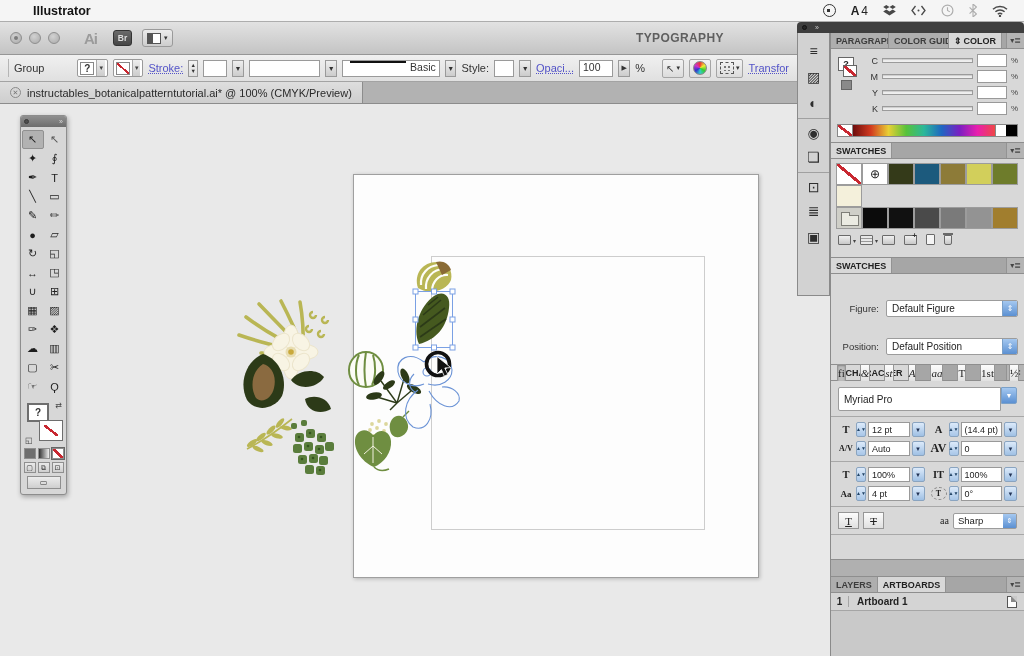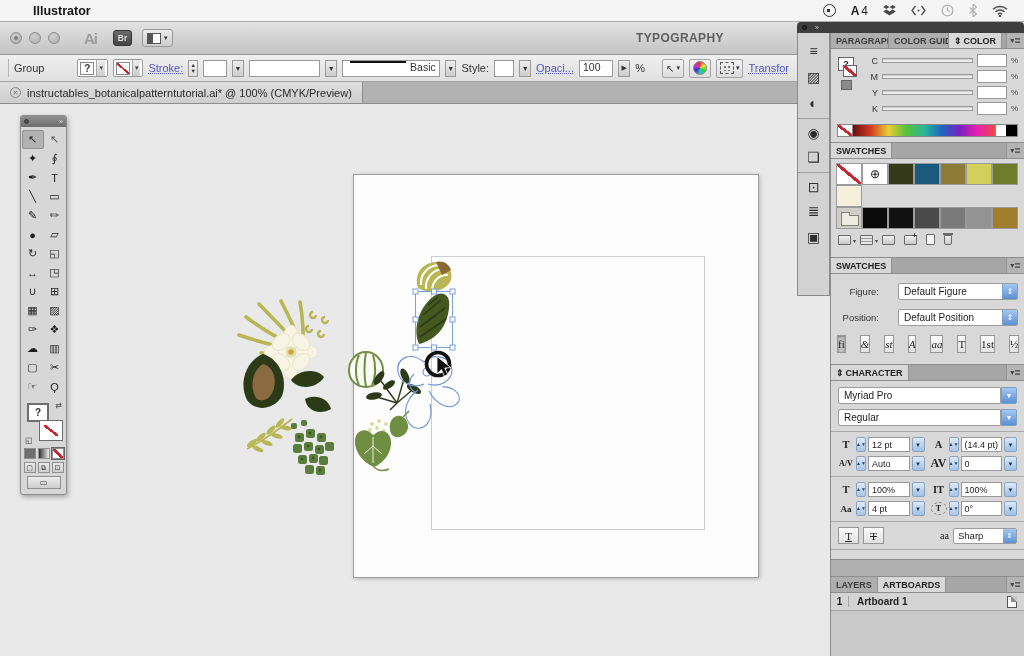--- a/index.html
+++ b/index.html
@@ -127,32 +127,32 @@
   .swx{width:13px;height:10px;border:1px solid #6a6a6a;background:linear-gradient(#f0f0f0,#c8c8c8);border-radius:1px;position:relative}
   .swx.car::after{content:"▾";position:absolute;right:-6px;top:1px;font-size:6px;color:#444}
   .swx.lines{background:repeating-linear-gradient(#e8e8e8,#e8e8e8 2px,#999 2px,#999 3px)}
   .swx.fplus::after{content:"+";position:absolute;right:-1px;top:-5px;font-size:8px;font-weight:bold;color:#333}
   .swx.page{width:9px;height:11px;background:#f4f4f4}
   .swx.trash{width:8px;height:10px;border-radius:0 0 2px 2px}
   .swx.trash::before{content:"";position:absolute;left:-2px;top:-3px;width:10px;height:2px;background:#6a6a6a}
 
   
   .ot-body{height:91px}
-  .otrow{display:flex;align-items:center;gap:19px;margin:4px 0 9px}
+  .otrow{display:flex;align-items:center;gap:7px;margin:21px 0 9px}
   .otlabel{width:42px;text-align:right;font-size:9.5px;color:#333}
   .osel{flex:1;height:17px;background:#fff;border:1px solid #9c9c9c;border-radius:2px;display:flex;align-items:center;padding-left:5px;font-size:10px;overflow:hidden}
   .osel .ud{margin-left:auto;width:15px;height:100%;background:linear-gradient(#a5c8f0,#5b90d2);color:#fff;display:flex;align-items:center;justify-content:center;font-size:8px;border-left:1px solid #7aa0c8}
   .otbtns{display:flex;gap:14px;margin-top:2px}
   .otb{width:20px;height:18px;border:1px solid #969696;background:linear-gradient(#fcfcfc,#e2e2e2);display:flex;align-items:center;justify-content:center;font-family:"Liberation Serif",serif;font-size:11px;color:#222}
   .otb.it{font-style:italic}
   .otb.pressed{background:#bdbdbd;box-shadow:inset 0 1px 2px rgba(0,0,0,.3)}
 
   
   .ch-body{height:179px;padding:6px 7px}
-  .fontsel{display:flex;height:17px;margin-bottom:5px}
+  .fontsel{display:flex;height:24px;margin-bottom:5px}
   .fontsel .fv{flex:1;background:#fff;border:1px solid #9c9c9c;border-radius:2px 0 0 2px;display:flex;align-items:center;padding-left:5px;font-size:10px}
   .bluedd{width:16px;height:17px;background:linear-gradient(#a5c8f0,#5b90d2);border:1px solid #7aa0c8;border-radius:0 2px 2px 0;color:#fff;display:flex;align-items:center;justify-content:center;font-size:7px}
   .chr-hr{border:none;border-top:1px solid #a8a8a8;margin:5px -7px}
   .crow{display:flex;gap:6px;margin:4px 0}
   .cfield{display:flex;align-items:center;gap:2px;flex:1;min-width:0}
   .cicon{width:16px;text-align:center;font-family:"Liberation Serif",serif;font-size:10.5px;font-weight:bold;color:#222;flex:0 0 auto}
   .cstep{width:10px;height:15px;background:linear-gradient(#dceafa,#a8c6e8);border:1px solid #8aa4c0;border-radius:2px;display:flex;flex-direction:column;align-items:center;justify-content:center;color:#246;font-size:5px;line-height:5px;flex:0 0 auto}
   .cval{flex:1;height:15px;background:#fff;border:1px solid #999;font-size:9px;display:flex;align-items:center;padding:0 3px;white-space:nowrap;overflow:hidden}
   .cdd{width:13px;height:15px;background:linear-gradient(#dceafa,#9fc0e4);border:1px solid #8aa4c0;border-radius:2px;color:#235;font-size:6px;display:flex;align-items:center;justify-content:center;flex:0 0 auto}
   .tbrow{display:flex;align-items:center;gap:4px;margin:5px 0}
@@ -684,24 +684,20 @@
         <span>⇕</span>
         <span>CHARACTER</span>
       </span>
     <span class="pmenu">▾≣</span>
   </div>
   <div class="pbody ch-body">
     <div class="fontsel">
       <span class="fv">Myriad Pro</span>
       <span class="bluedd">▼</span>
     </div>
-    <div class="fontsel">
-      <span class="fv">Regular</span>
-      <span class="bluedd">▼</span>
-    </div>
     <hr class="chr-hr">
     <div class="crow">
       <span class="cfield">
         <span class="cicon">T</span>
         <span class="cstep">▲▼</span>
         <span class="cval">12 pt</span>
         <span class="cdd">▼</span>
       </span>
       <span class="cfield">
         <span class="cicon">A</span>

